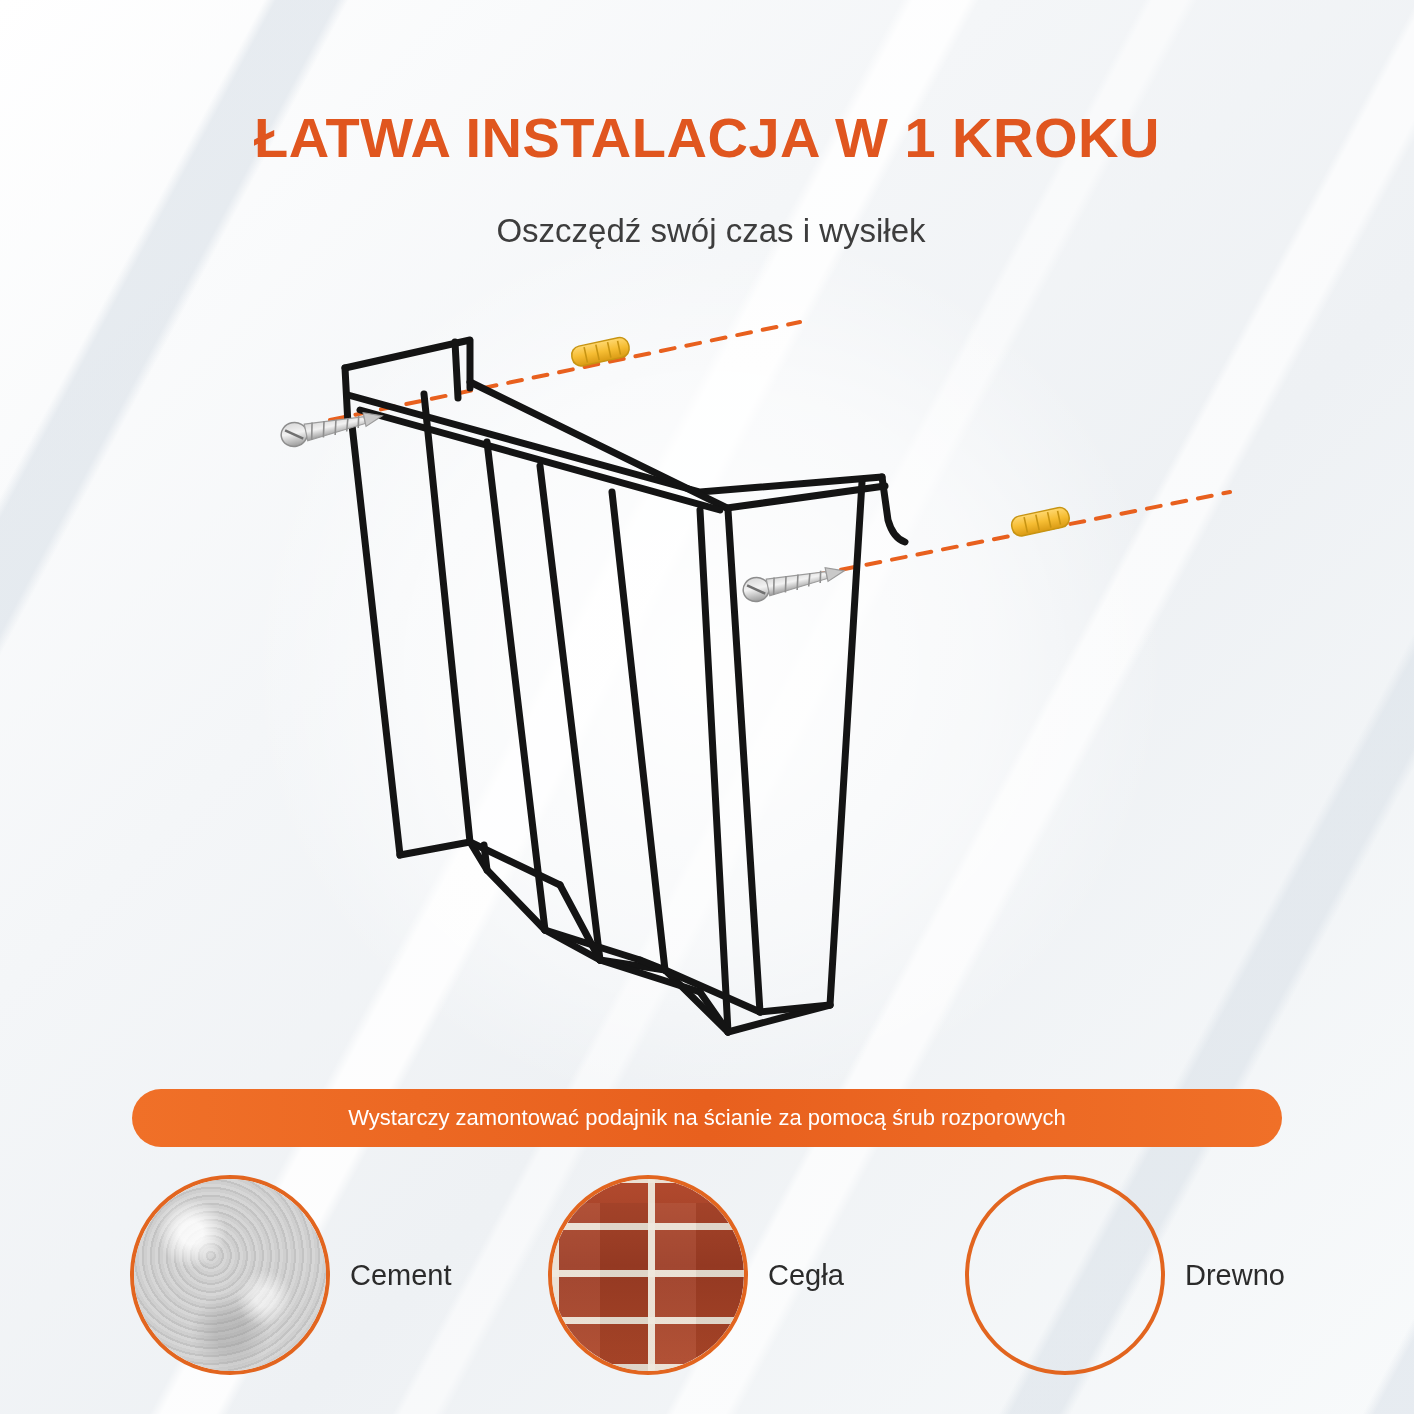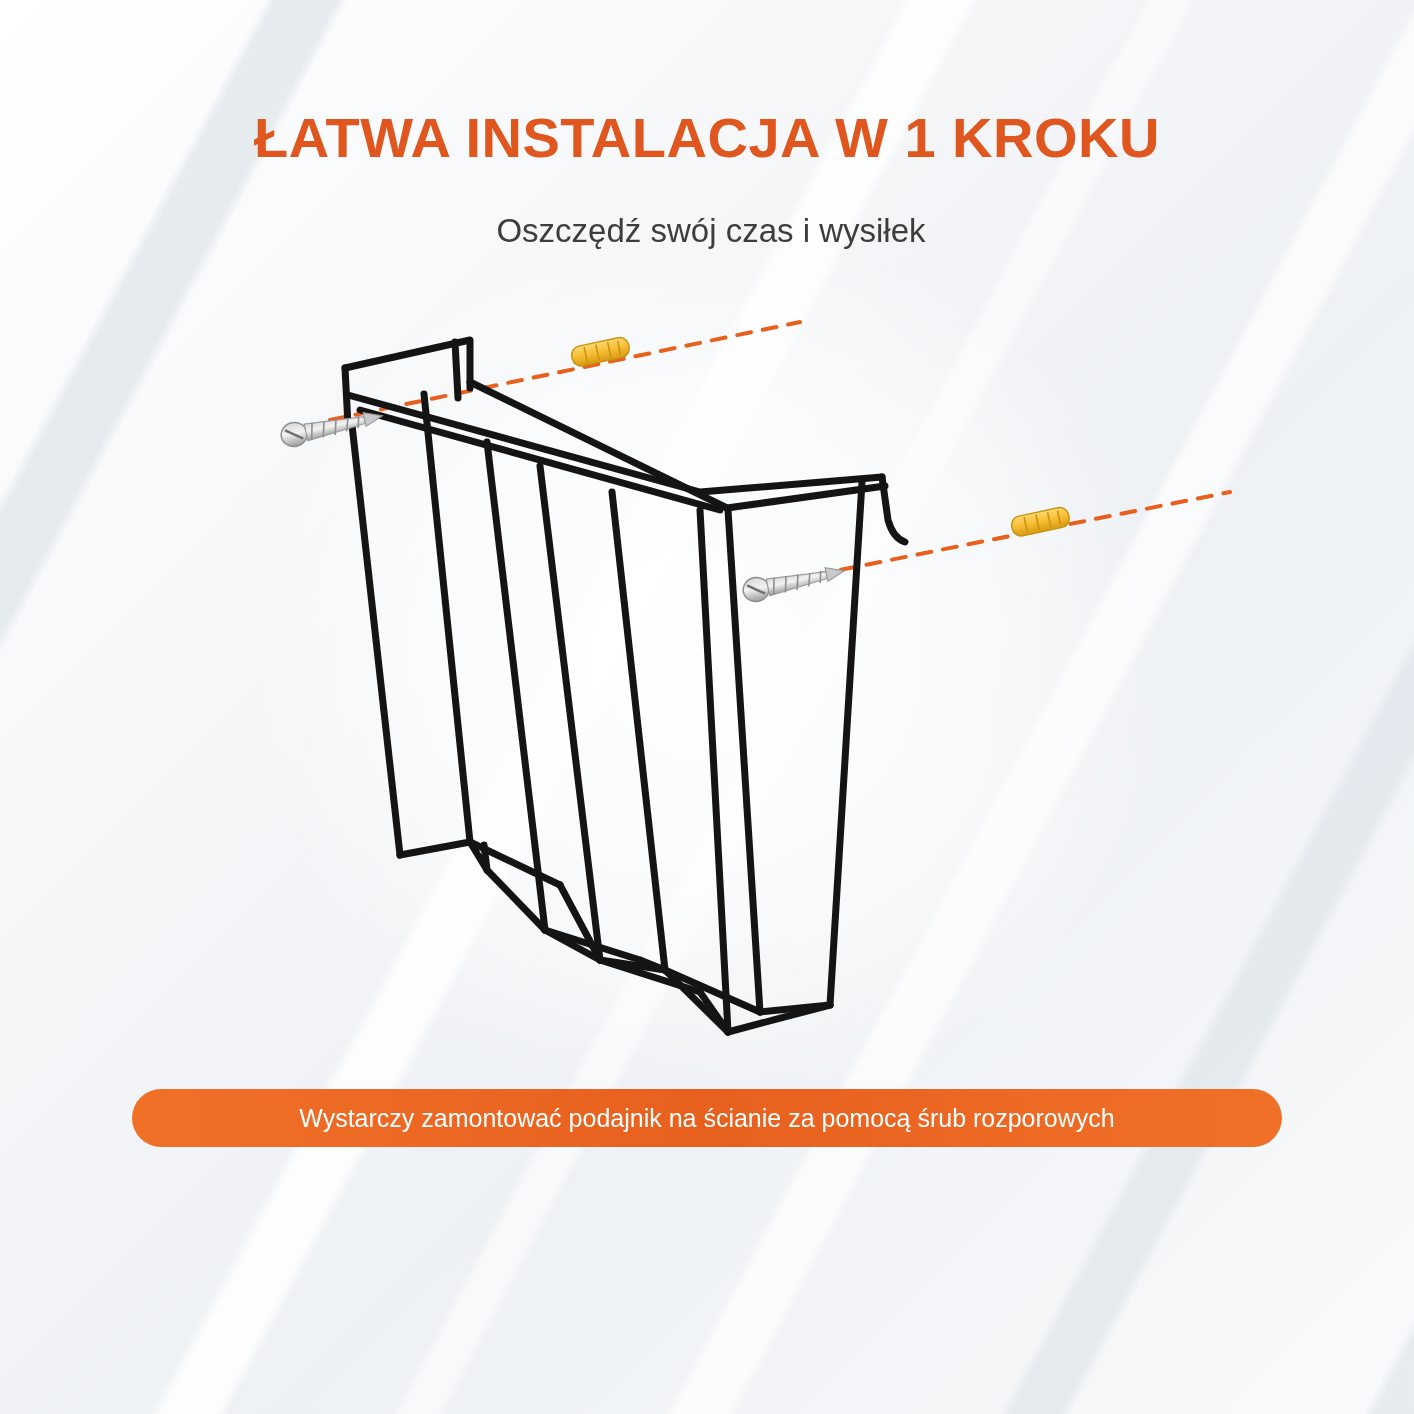--- a/index.html
+++ b/index.html
@@ -73,21 +73,21 @@
 
   .banner {
     position: absolute;
     left: 132px;
     top: 1089px;
     width: 1150px;
     height: 58px;
     border-radius: 29px;
     background: linear-gradient(90deg, #f07028 0%, #e8601e 50%, #f07028 100%);
     color: #ffffff;
-    font-size: 25px;
+    font-size: 22px;
     display: flex;
     align-items: center;
     justify-content: center;
     text-align: center;
     padding: 16px 18px;
     box-sizing: border-box;
   }
 
   .materials {
     position: absolute;
@@ -275,13 +275,35 @@
           <line x1="26" y1="2" x2="26" y2="18"></line>
           <line x1="38" y1="2" x2="38" y2="18"></line>
           <line x1="48" y1="3" x2="48" y2="17"></line>
         </g>
       </g>
     </svg>
   </div>
 
   <div class="banner">Wystarczy zamontować podajnik na ścianie za pomocą śrub rozporowych</div>
 
+  <div class="materials">
+    <div class="material" style="left:130px; top:0;">
+      <div class="swatch">
+        <div class="swatch-inner mat-cement"></div>
+      </div>
+      <div class="material-label">Cement</div>
+    </div>
+
+    <div class="material" style="left:548px; top:0;">
+      <div class="swatch">
+        <div class="swatch-inner mat-brick"></div>
+      </div>
+      <div class="material-label">Cegła</div>
+    </div>
+
+    <div class="material" style="left:965px; top:0;">
+      <div class="swatch">
+        <div class="swatch-inner mat-wood"></div>
+      </div>
+      <div class="material-label">Drewno</div>
+    </div>
+  </div>
 </div>
 
 </body></html>

